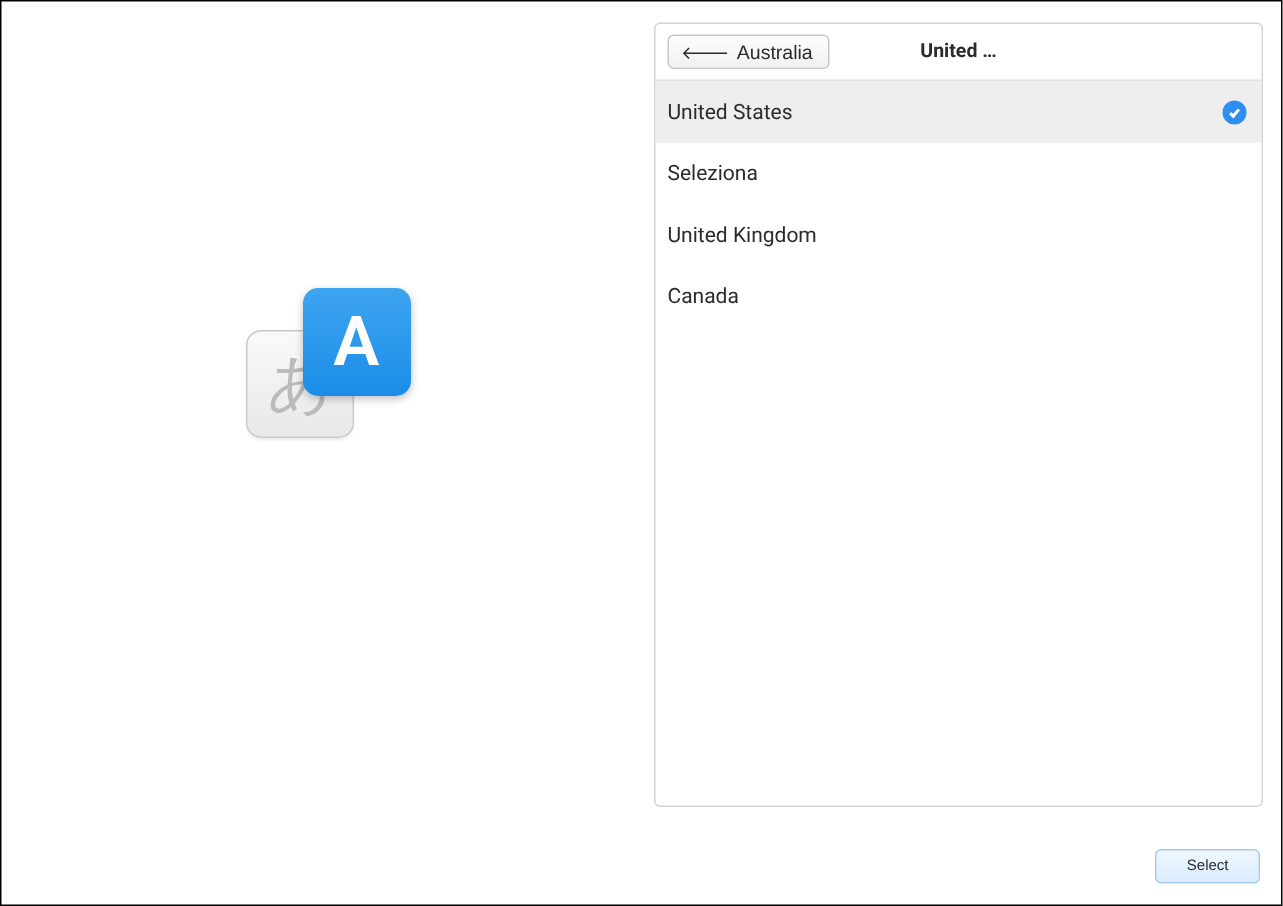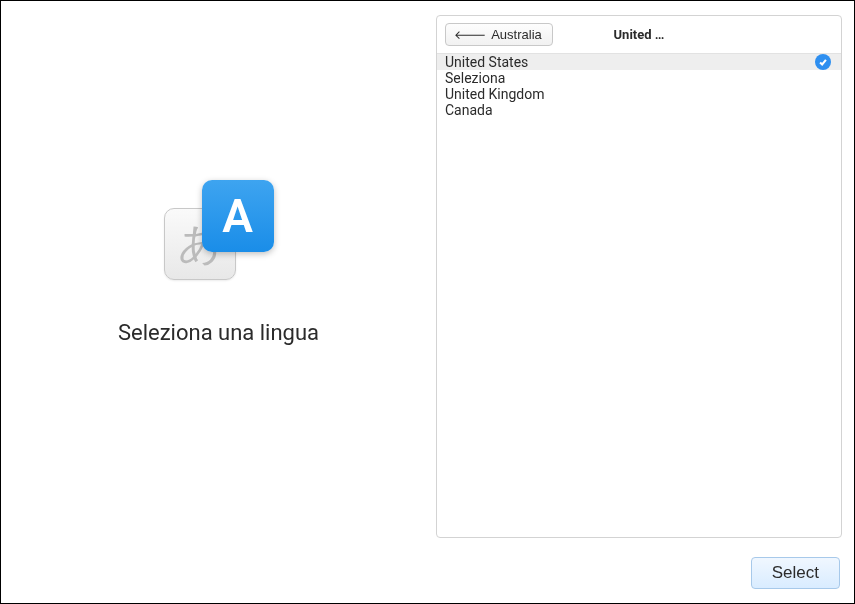--- a/index.html
+++ b/index.html
@@ -117,21 +117,21 @@
       transform: translateX(-50%);
       font-size: 13px;
       font-weight: 700;
       color: #2b2b2b;
     }
     .list-body {
       flex: 1;
       overflow: auto;
     }
     .list-item {
-      height: 16px;
+      height: 41px;
       display: flex;
       align-items: center;
       padding: 0 10px 0 8px;
       font-size: 14px;
       color: #2b2b2b;
       cursor: pointer;
     }
     .list-item.selected {
       background: #eeeeee;
     }
@@ -157,35 +157,34 @@
     .footer {
       position: absolute;
       bottom: 14px;
       right: 14px;
     }
     .select-button {
       background: linear-gradient(to bottom, #f0f7ff, #d9ecff);
       border: 1px solid #a7c9ea;
       border-radius: 4px;
       padding: 5px 20px;
-      font-size: 17px;
+      font-size: 10px;
       color: #2b2b2b;
       cursor: pointer;
     }
   </style>
 </head>
 <body>
 
 <div class="container">
   <div class="left-pane">
     <div class="icon-stack">
       <div class="icon-bg">あ</div>
       <div class="icon-fg">A</div>
     </div>
-    <div class="prompt-text">Seleziona una lingua</div>
   </div>
 
   <div class="right-pane">
     <div class="list-panel">
       <div class="panel-header">
         <button class="back-button">
           <span class="arrow">🡐</span>
           <span>Australia</span>
         </button>
         <div class="panel-title">United …</div>

